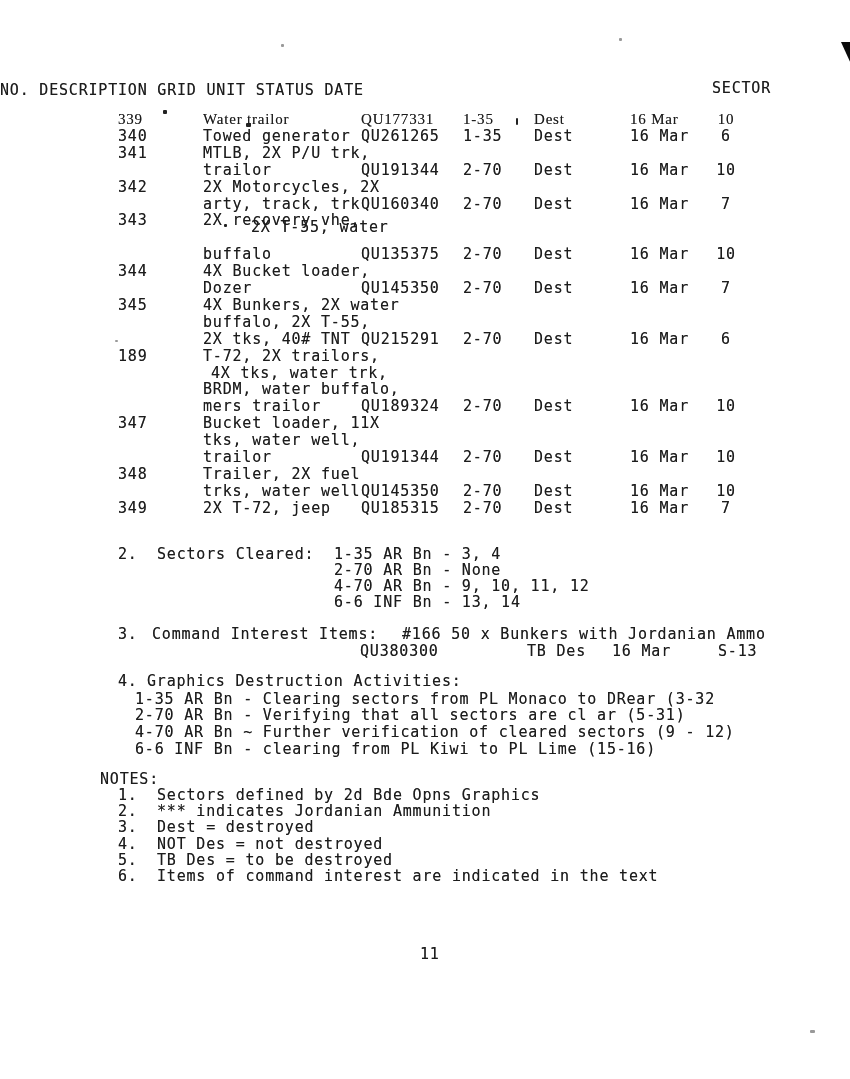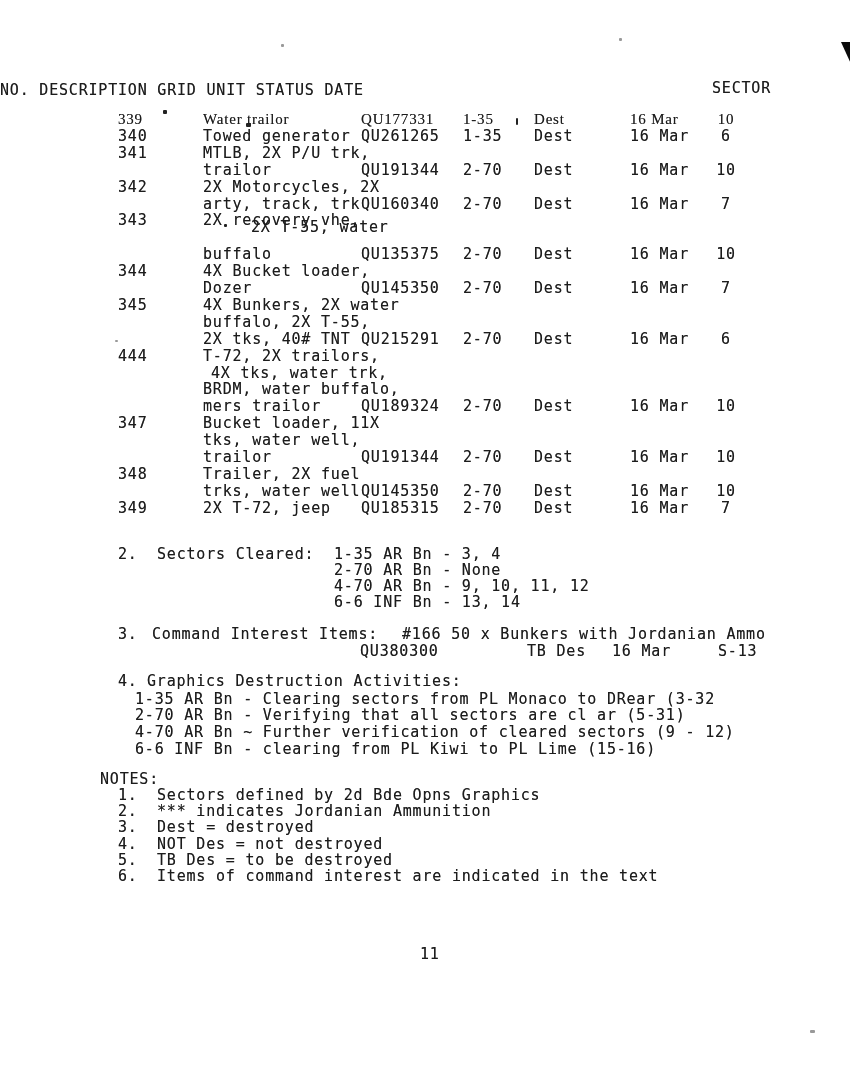--- a/index.html
+++ b/index.html
@@ -181,21 +181,21 @@
       <div class="row" style="top: 331.7px;">
       <span class="cell c-no"></span>
       <span class="cell c-desc">2X tks, 40# TNT</span>
       <span class="cell c-grid">QU215291</span>
       <span class="cell c-unit">2-70</span>
       <span class="cell c-status">Dest</span>
       <span class="cell c-date">16 Mar</span>
       <span class="cell c-sector">6</span>
     </div>
       <div class="row" style="top: 348.6px;">
-      <span class="cell c-no">444</span>
+      <span class="cell c-no">189</span>
       <span class="cell c-desc">T-72, 2X trailors,</span>
       <span class="cell c-grid"></span>
       <span class="cell c-unit"></span>
       <span class="cell c-status"></span>
       <span class="cell c-date"></span>
       <span class="cell c-sector"></span>
     </div>
       <div class="row" style="top: 365.5px; margin-left: 8px;">
       <span class="cell c-no"></span>
       <span class="cell c-desc">4X tks, water trk,</span>

